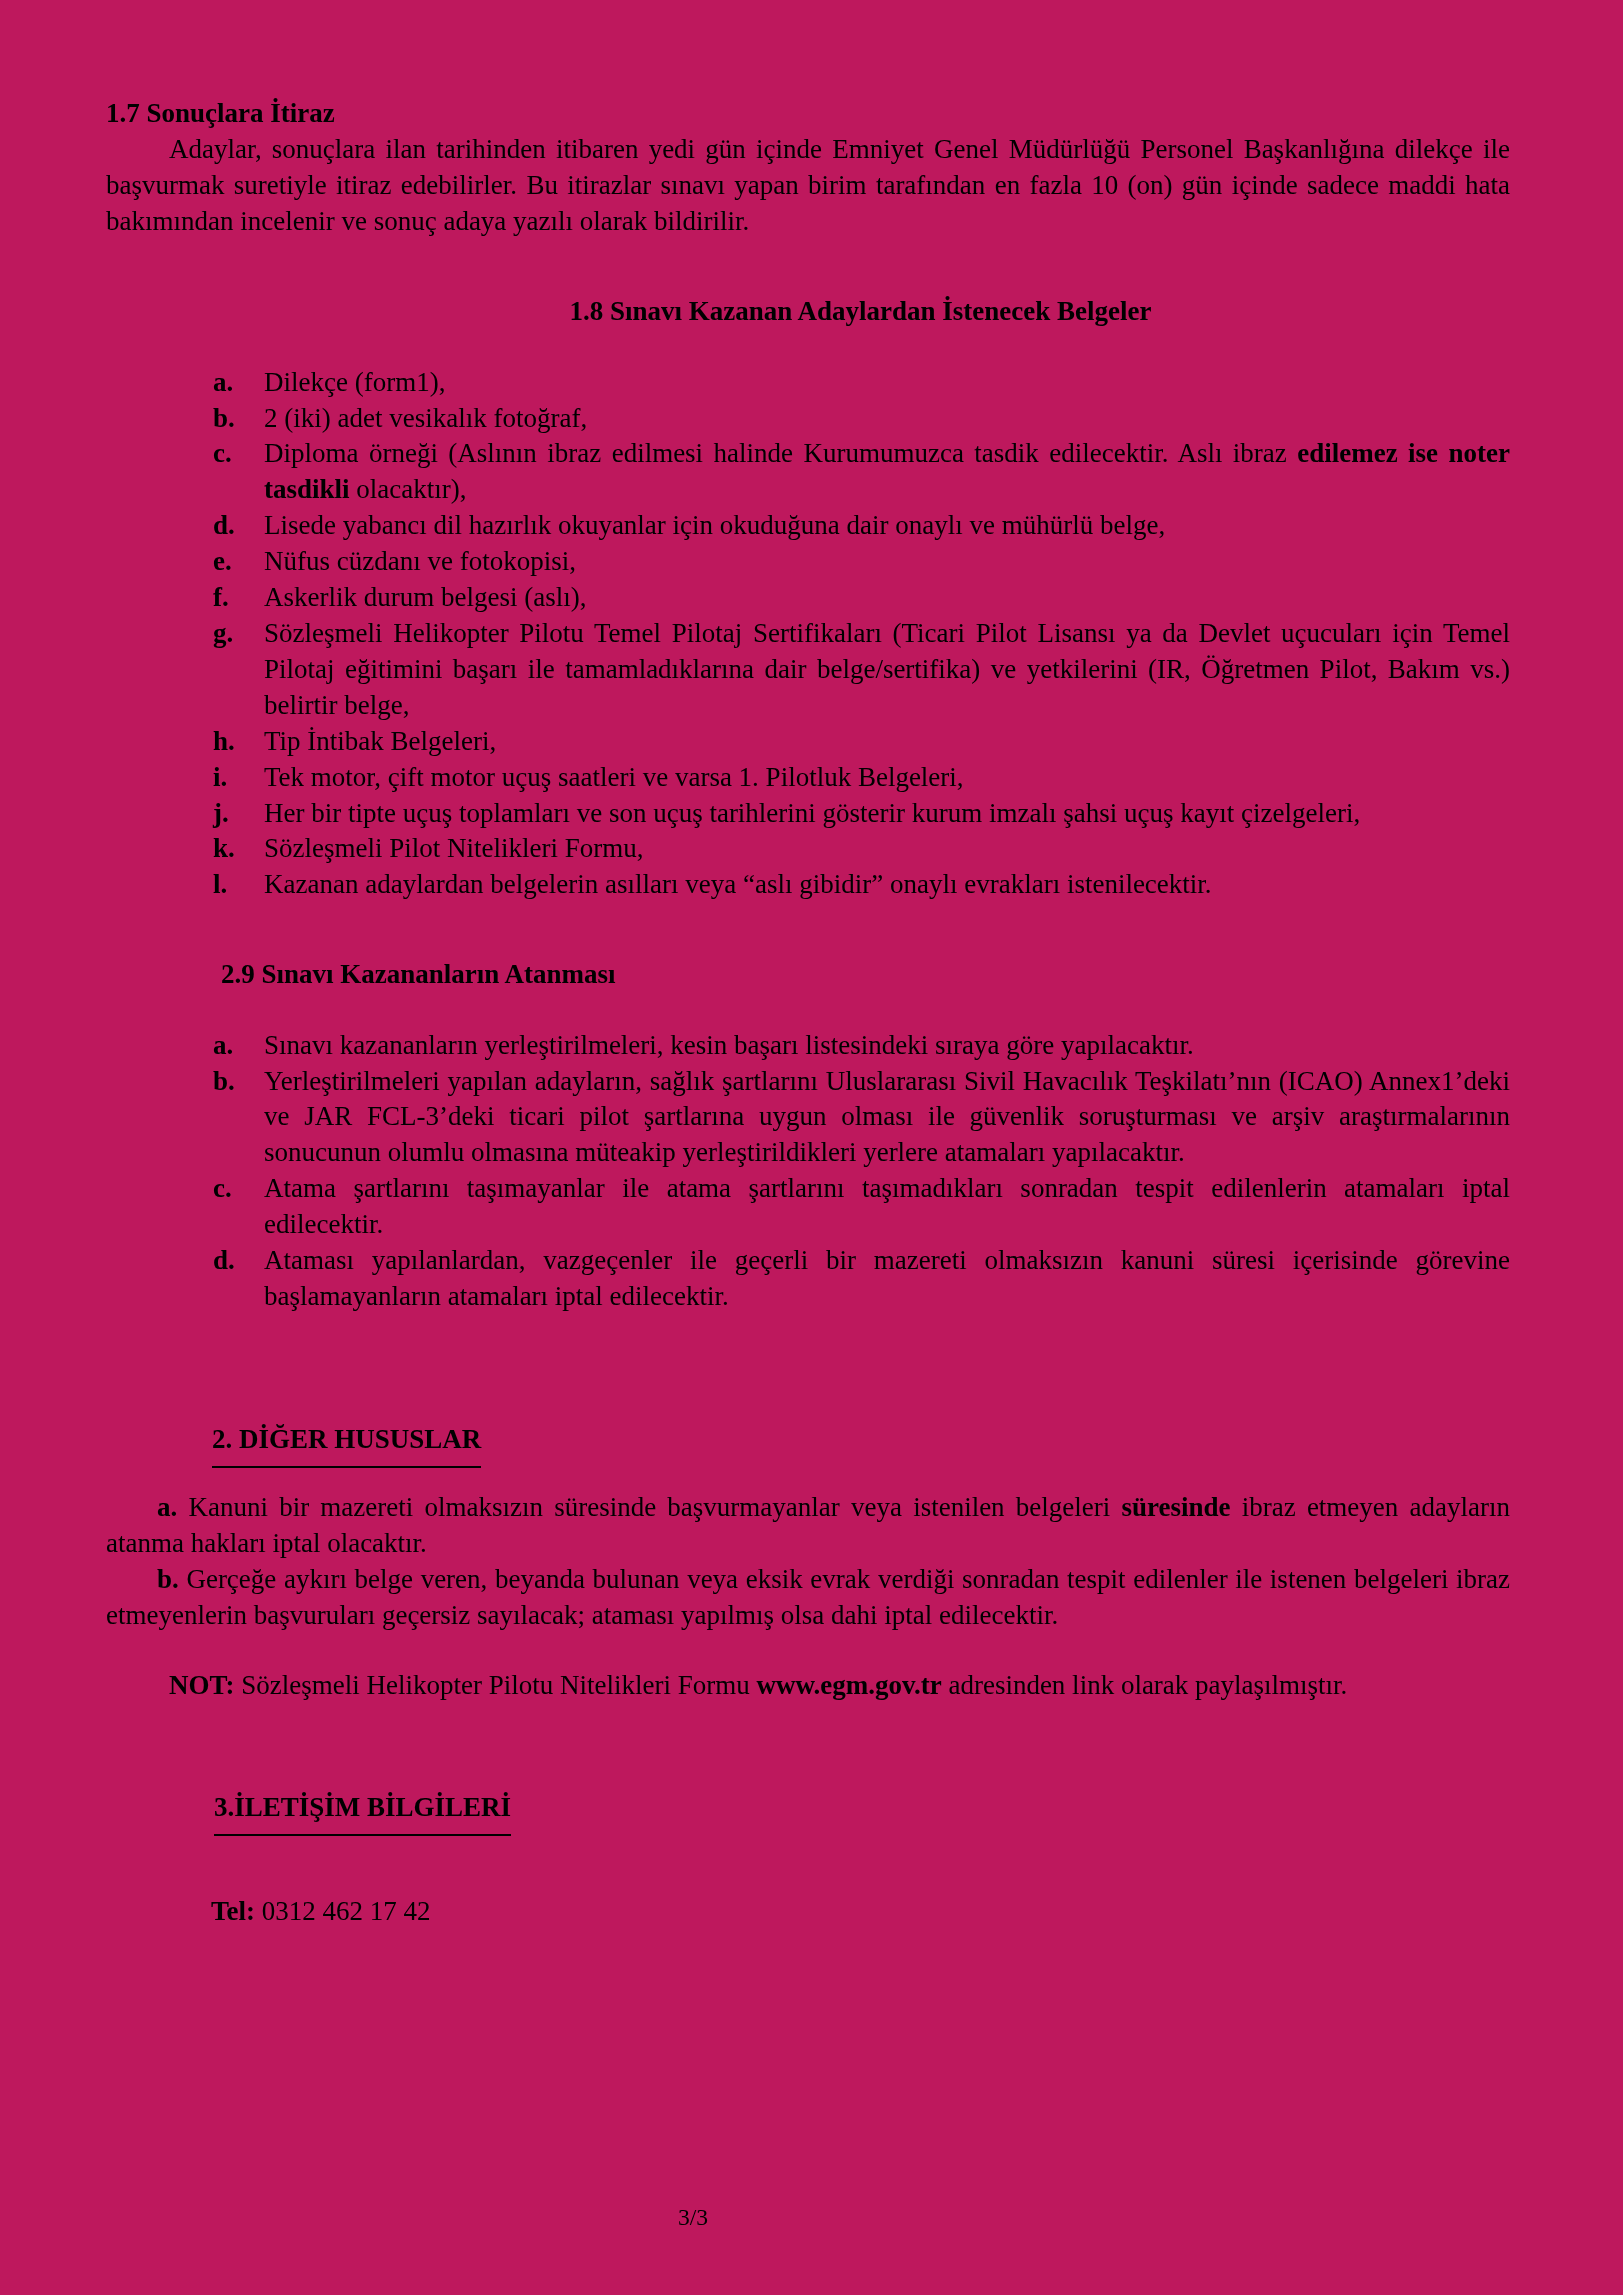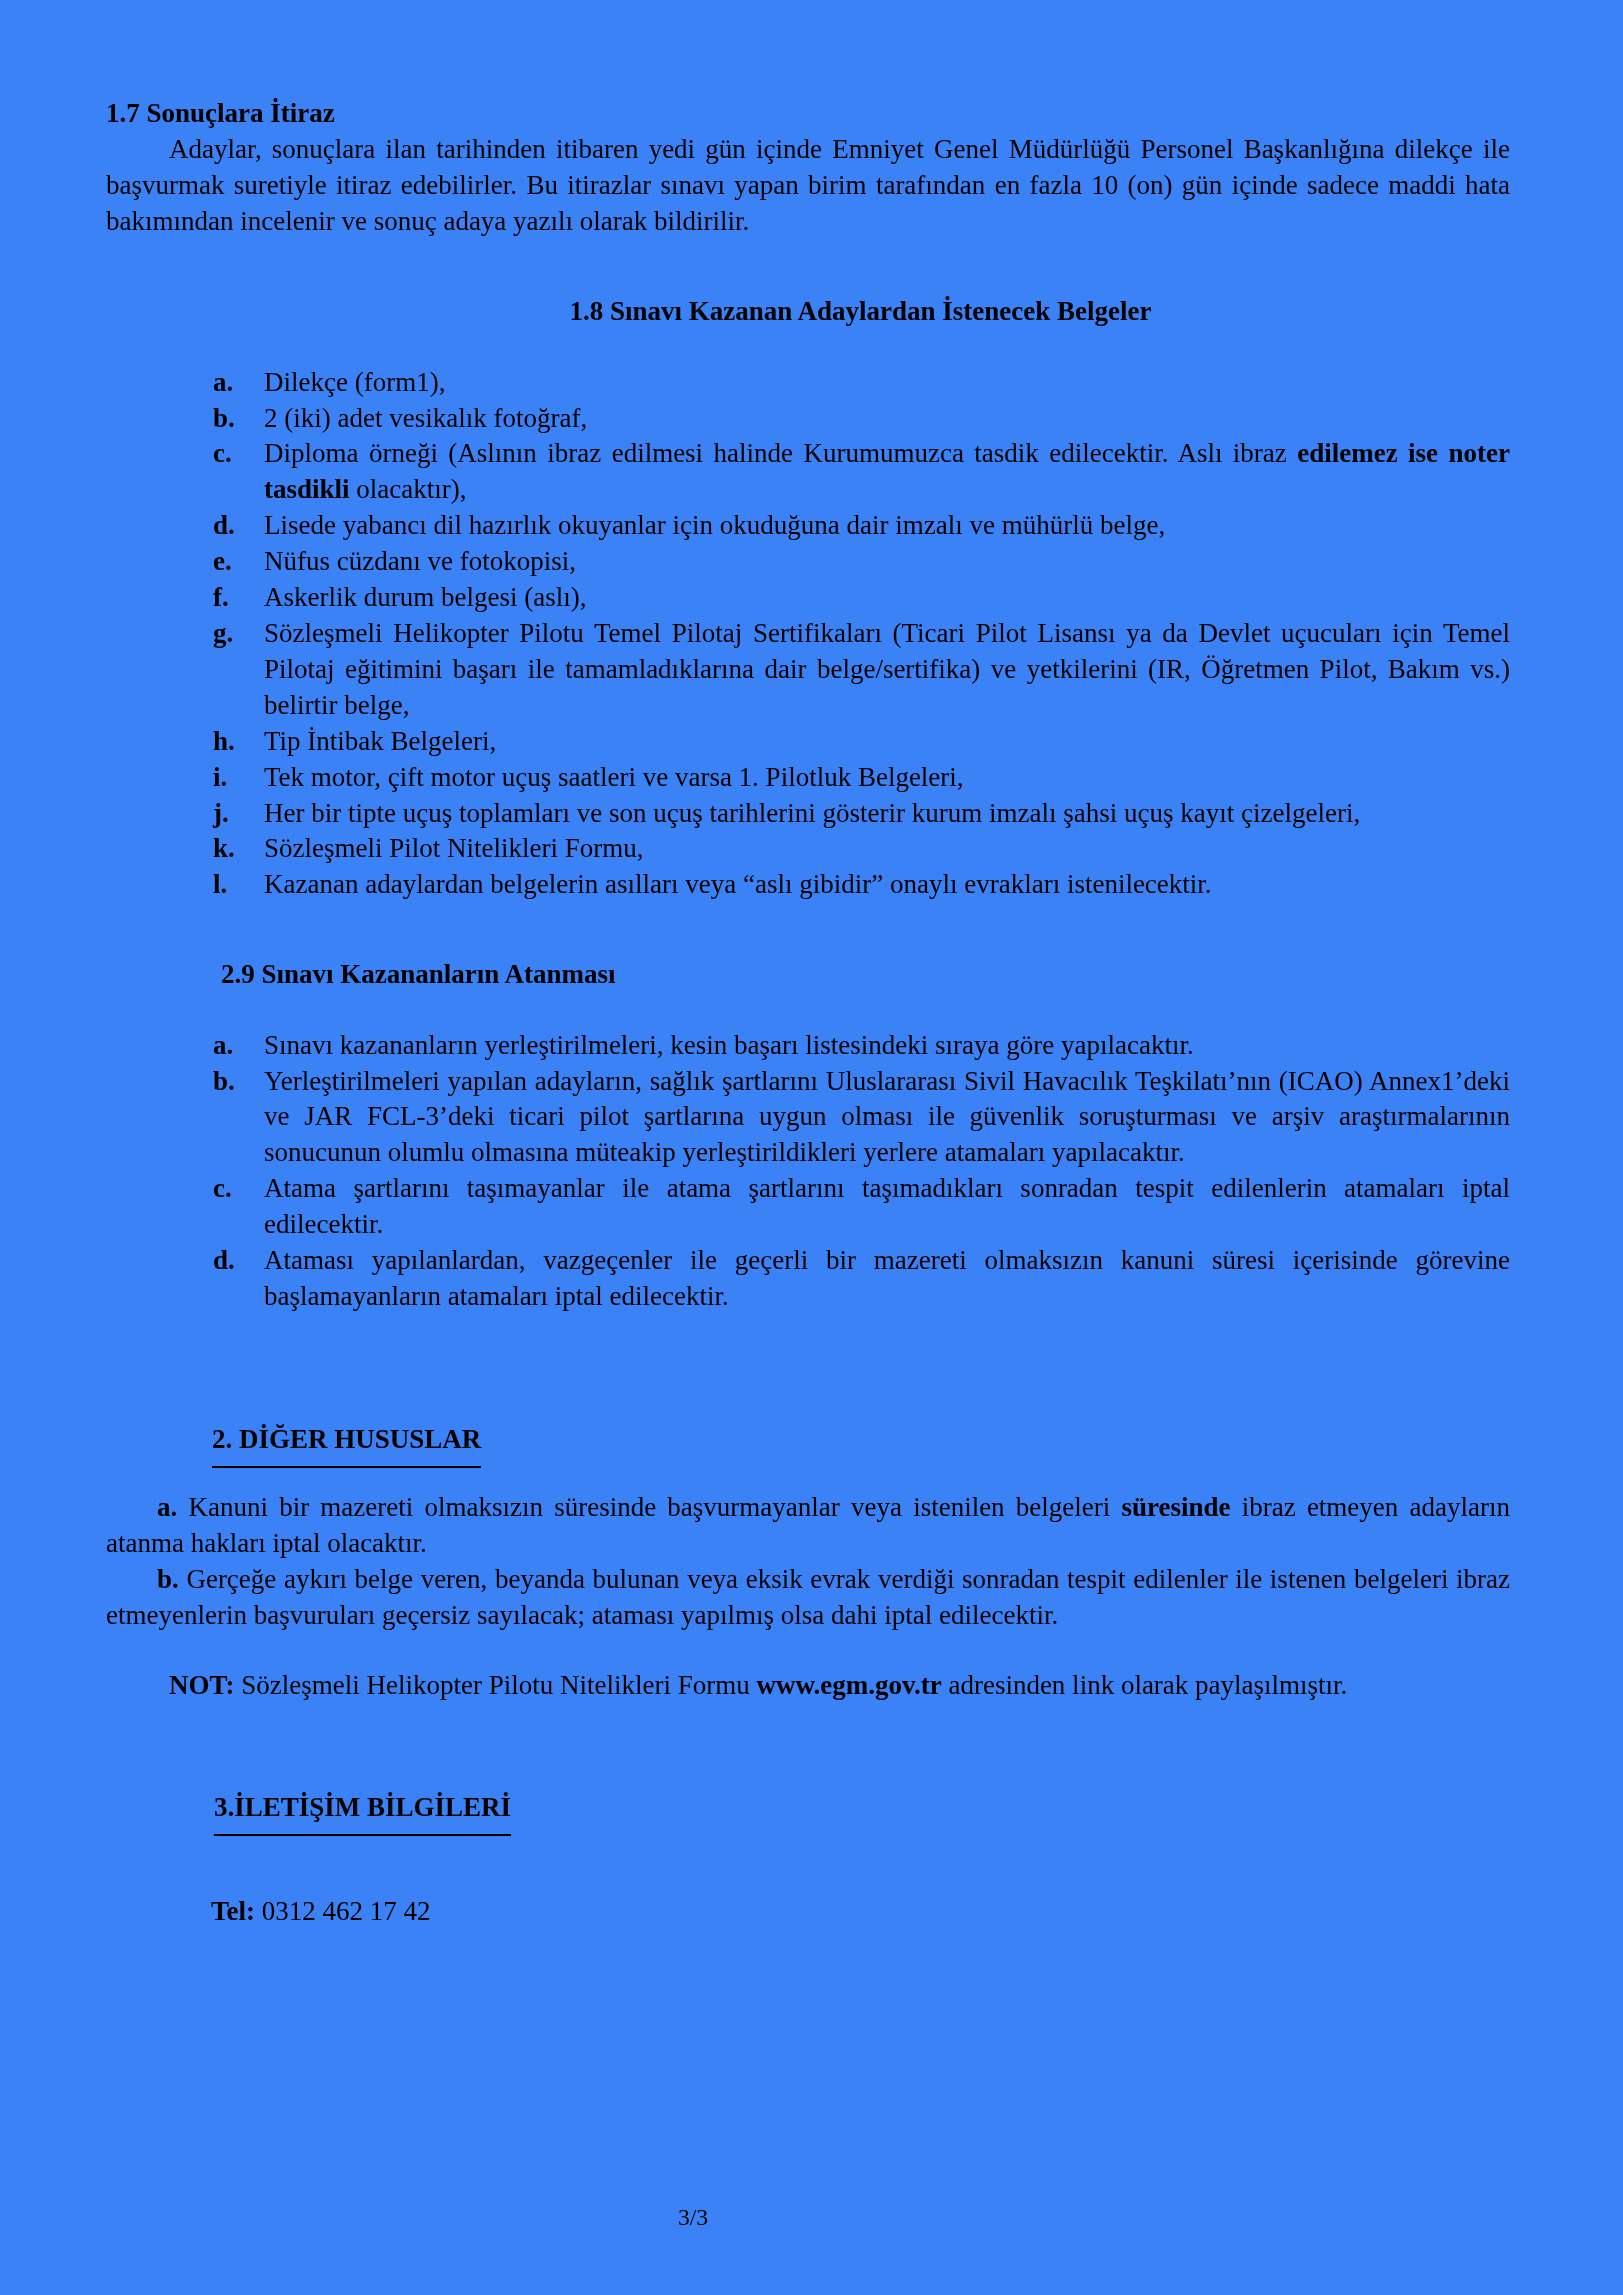--- a/index.html
+++ b/index.html
@@ -4,21 +4,21 @@
 <style>
   html, body {
     margin: 0;
     padding: 0;
     background: #ffffff;
   }
   .page {
     position: relative;
     width: 1623px;
     height: 2295px;
-    background: #3b82f6;
+    background: #be185d;
     box-sizing: border-box;
     font-family: "Liberation Serif", "DejaVu Serif", serif;
     color: #000000;
     overflow: hidden;
   }
   .content {
     position: absolute;
     left: 106px;
     top: 98px;
     width: 1404px;
@@ -141,21 +141,21 @@
       <li>
         <span class="marker">b.</span>
         <span class="txt">2 (iki) adet vesikalık fotoğraf,</span>
       </li>
       <li>
         <span class="marker">c.</span>
         <span class="txt"><span>Diploma örneği (Aslının ibraz edilmesi halinde Kurumumuzca tasdik edilecektir. Aslı ibraz </span><b class="bold">edilemez ise noter tasdikli</b><span> olacaktır),</span></span>
       </li>
       <li>
         <span class="marker">d.</span>
-        <span class="txt">Lisede yabancı dil hazırlık okuyanlar için okuduğuna dair imzalı ve mühürlü belge,</span>
+        <span class="txt">Lisede yabancı dil hazırlık okuyanlar için okuduğuna dair onaylı ve mühürlü belge,</span>
       </li>
       <li>
         <span class="marker">e.</span>
         <span class="txt">Nüfus cüzdanı ve fotokopisi,</span>
       </li>
       <li>
         <span class="marker">f.</span>
         <span class="txt">Askerlik durum belgesi (aslı),</span>
       </li>
       <li>

